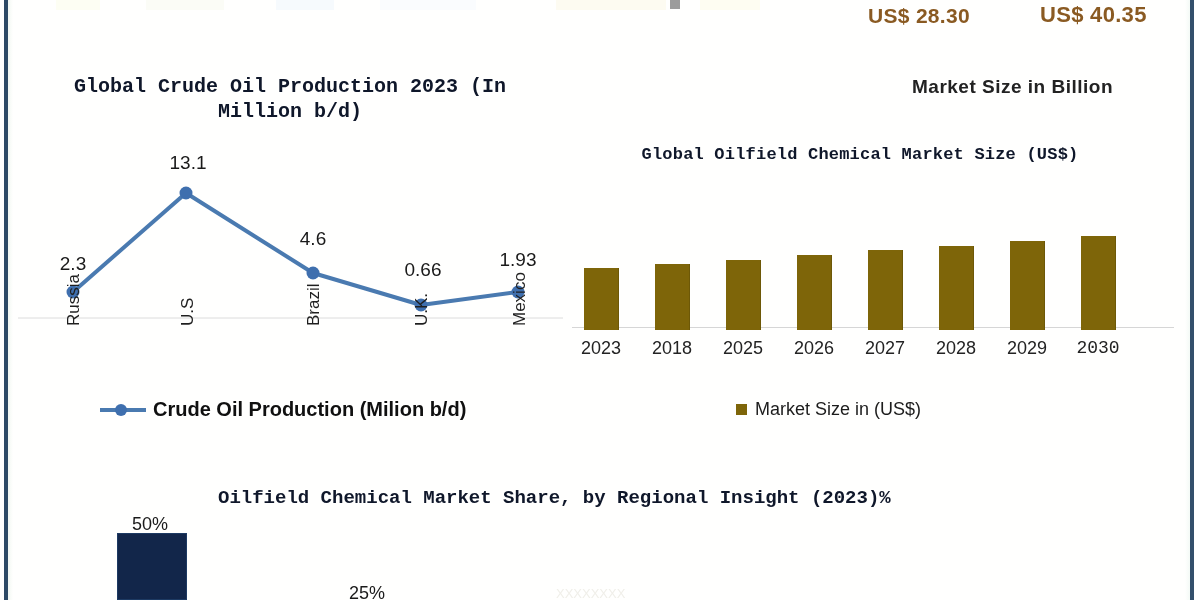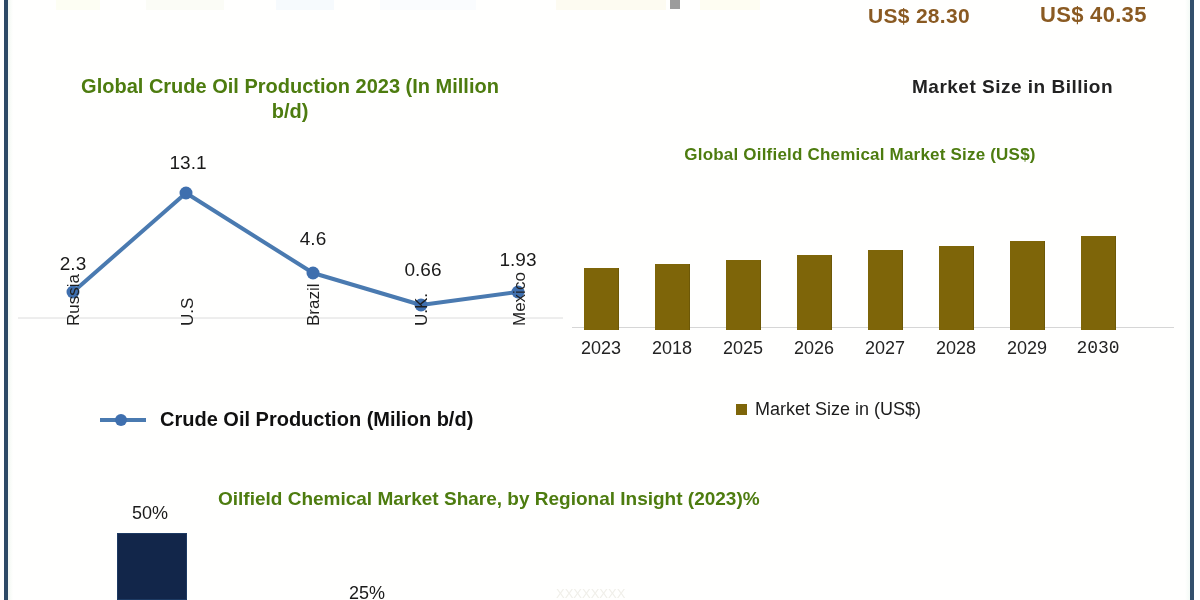--- a/index.html
+++ b/index.html
@@ -64,23 +64,24 @@
     color: #222222;
     letter-spacing: 0.5px;
     white-space: nowrap;
     font-weight: bold;
   }
 
   
   .chart-title {
     position: absolute;
     font-weight: bold;
-    color: #4d7c0f;
+    color: #0f172a;
     text-align: center;
     line-height: 1.25;
+    font-family: Liberation Mono, monospace;
   }
   #line-title {
     left: 60px; top: 74px;
     width: 460px;
     font-size: 20px;
   }
   #bar-title {
     left: 600px; top: 144px;
     width: 520px;
     font-size: 17px;
@@ -113,24 +114,24 @@
   .axis-cat {
     position: absolute;
     font-size: 17px;
     color: #1f1f1f;
     white-space: nowrap;
     transform-origin: left top;
     transform: rotate(-90deg);
   }
   #line-legend {
     position: absolute;
-    left: 100px; top: 408px;
+    left: 100px; top: 398px;
     display: flex;
     align-items: center;
-    gap: 14px;
+    gap: 7px;
     white-space: nowrap;
     justify-content: center;
   }
   #line-legend .legend-line {
     width: 46px; height: 4px;
     background: #4a7ab0;
     position: relative;
   }
   #line-legend .legend-line::after {
     content: "";
@@ -305,21 +306,21 @@
   <div class="bar-xlabel" style="left:1098px;font-family:Liberation Mono, monospace;">2030</div>
 
   <div id="bar-legend">
     <span class="swatch"></span>
     <span class="legend-text">Market Size in (US$)</span>
   </div>
 
   <div class="chart-title" id="share-title">Oilfield Chemical Market Share, by Regional Insight (2023)%</div>
 
   <div id="share-chart">
-    <div class="share-label" style="left:150px; top:33px;">50%</div>
+    <div class="share-label" style="left:150px; top:44px;">50%</div>
     <div class="share-bar" style="left:117px; top:63px; width:70px; height:67px;"></div>
 
     <div class="share-label" style="left:367px; top:113px;">25%</div>
 
     <div class="ghost" style="left:556px; top:116px;">XXXXXXXX</div>
   </div>
 
 </div>
 
 </body></html>

